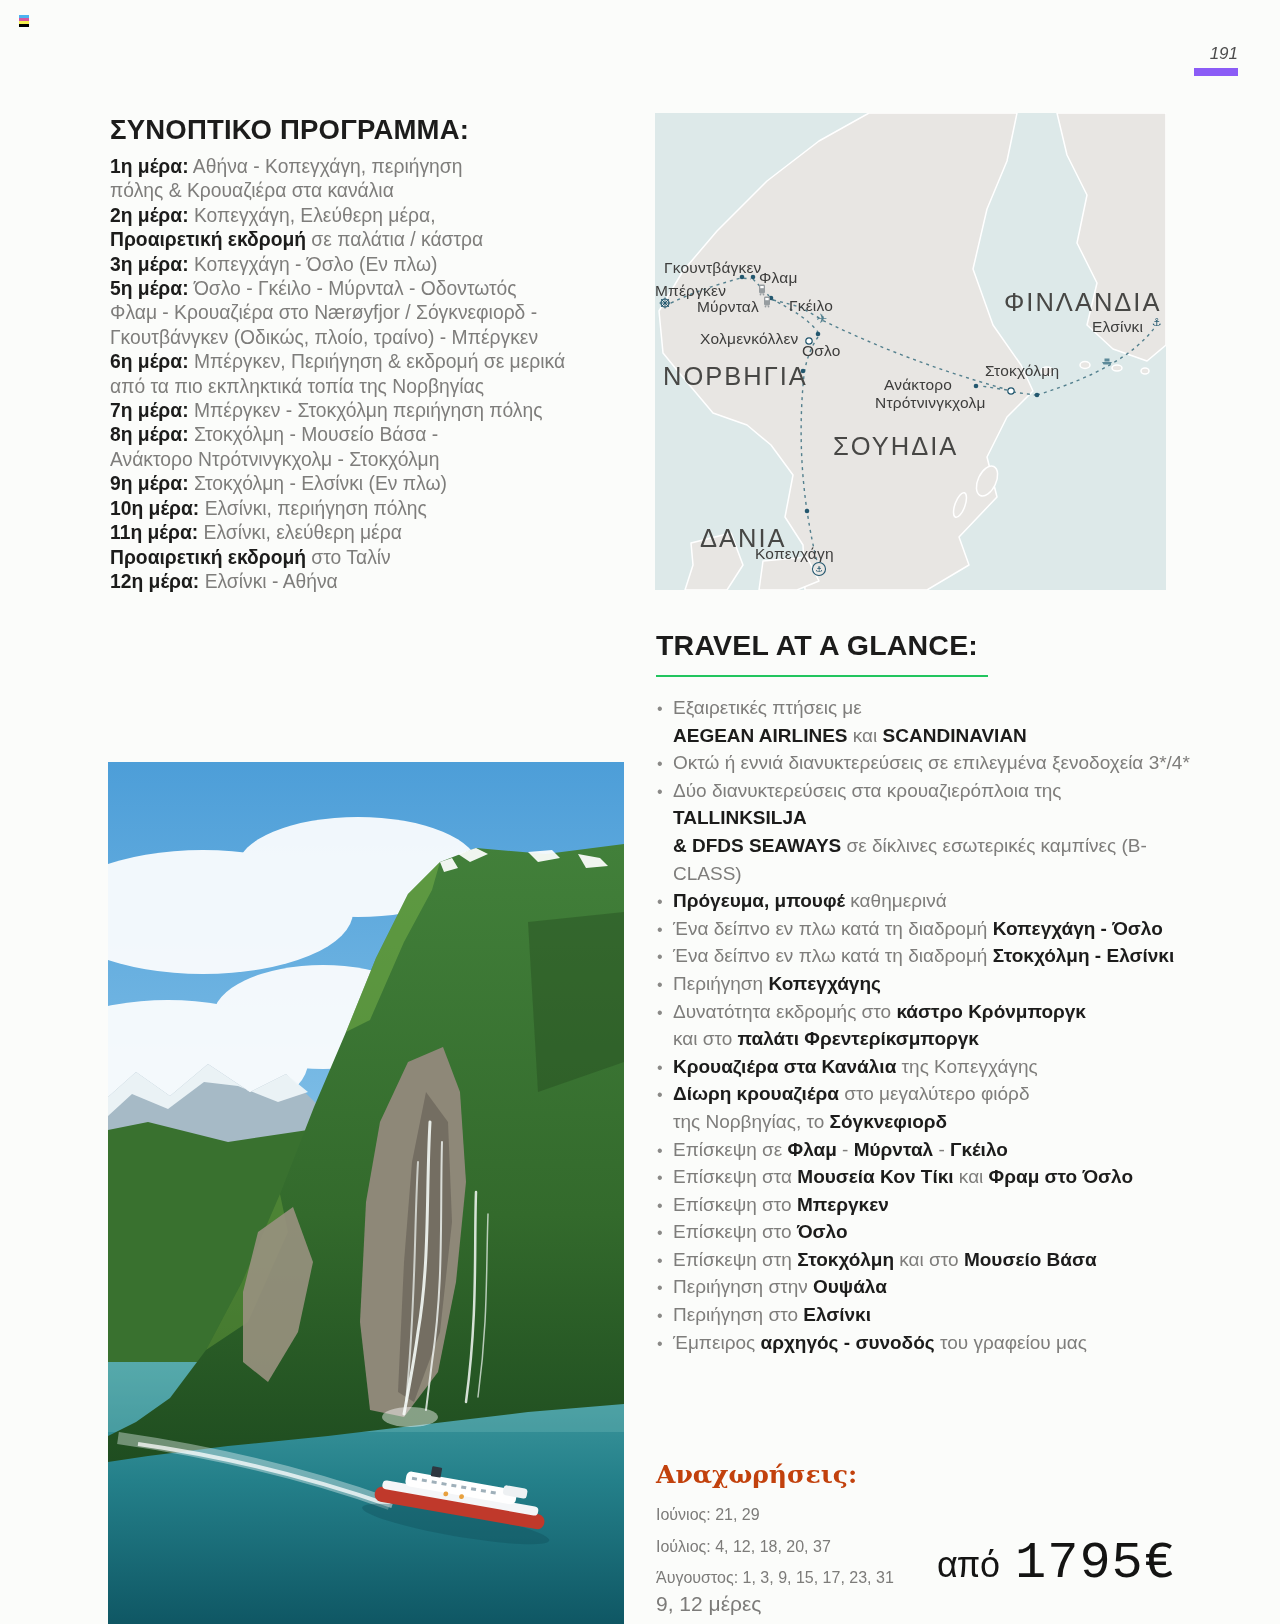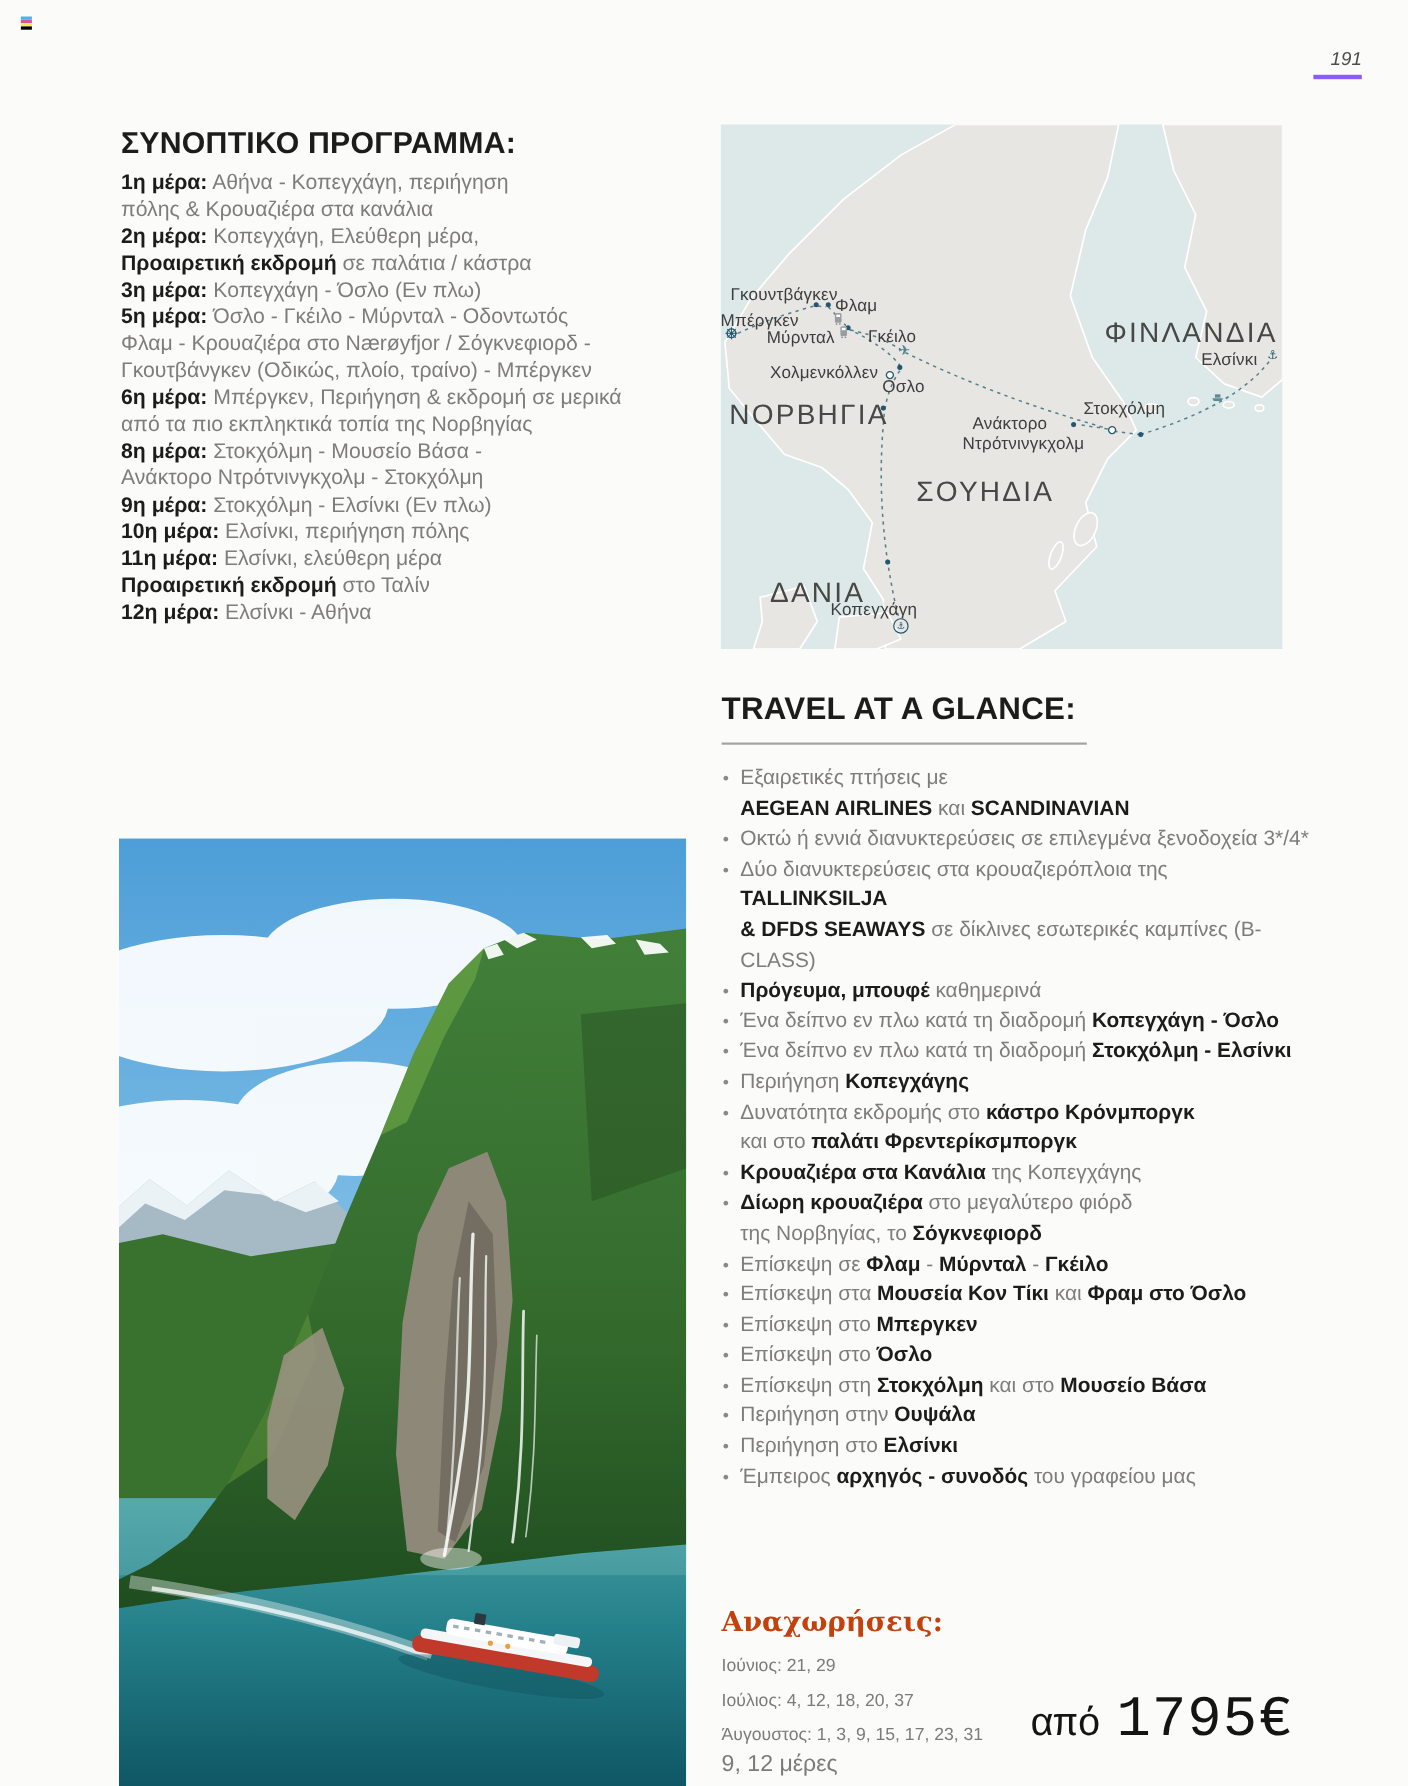--- a/index.html
+++ b/index.html
@@ -9,21 +9,21 @@
     font-family:"Liberation Sans","DejaVu Sans",sans-serif;
     -webkit-font-smoothing:antialiased;
   }
   
   .colorbar{position:absolute;left:19px;top:15px;width:10px;}
   .colorbar div{height:3px;}
   
   .pagenum{
     position:absolute;left:1194px;top:44px;width:44px;text-align:right;
     font-style:italic;font-size:17px;color:#4c4c4c;
-    border-bottom:4px solid #8b5cf6;padding-bottom:4px;
+    border-bottom:8px solid #8b5cf6;padding-bottom:4px;
   }
   
   .itin{position:absolute;left:110px;top:114px;width:478px;}
   .itin h1{
     font-size:27.5px;font-weight:700;color:#1c1c1b;margin:0 0 9px 0;letter-spacing:.2px;
   }
   .itin-entry{
     margin:0;font-size:19.3px;line-height:24.4px;color:#7e7d7b;white-space:pre-wrap;
   }
   .b{font-weight:700;color:#1c1c1b;}
@@ -35,21 +35,21 @@
     font-size:25.5px;letter-spacing:2px;fill:#474745;
   }
   .city-label{
     font-family:"Liberation Sans","DejaVu Sans",sans-serif;
     font-size:15.5px;fill:#3d3d3c;letter-spacing:.2px;
   }
   
   .glance{position:absolute;left:656px;top:629px;width:544px;}
   .glance h2{
     font-size:28.5px;font-weight:700;color:#1c1c1b;margin:0;letter-spacing:.2px;
-    padding-bottom:13px;border-bottom:2px solid #a3a3a3;width:332px;
+    padding-bottom:13px;border-bottom:2px solid #22c55e;width:332px;
   }
   .glance ul{list-style:none;margin:17px 0 0 0;padding:0;}
   .glance li{
     position:relative;padding-left:17px;font-size:19px;line-height:27.6px;
     color:#7e7d7b;white-space:pre-wrap;
   }
   .glance li::before{
     content:"\2022";position:absolute;left:1px;top:1px;color:#8a8987;font-size:16px;
   }
   
@@ -87,20 +87,21 @@
       <p class="itin-entry"><span class="b">1η μέρα:</span><span> Αθήνα - Κοπεγχάγη, περιήγηση
 πόλης &amp; Κρουαζιέρα στα κανάλια</span></p>
       <p class="itin-entry"><span class="b">2η μέρα:</span><span> Κοπεγχάγη, Ελεύθερη μέρα,
 </span><span class="b">Προαιρετική εκδρομή</span><span> σε παλάτια / κάστρα</span></p>
       <p class="itin-entry"><span class="b">3η μέρα:</span><span> Κοπεγχάγη - Όσλο (Εν πλω)</span></p>
       <p class="itin-entry"><span class="b">5η μέρα:</span><span> Όσλο - Γκέιλο - Μύρνταλ - Οδοντωτός
 Φλαμ - Κρουαζιέρα στο Nærøyfjor / Σόγκνεφιορδ -
 Γκουτβάνγκεν (Οδικώς, πλοίο, τραίνο) - Μπέργκεν</span></p>
       <p class="itin-entry"><span class="b">6η μέρα:</span><span> Μπέργκεν, Περιήγηση &amp; εκδρομή σε μερικά
 από τα πιο εκπληκτικά τοπία της Νορβηγίας</span></p>
+      <p class="itin-entry"><span class="b">7η μέρα:</span><span> Μπέργκεν - Στοκχόλμη περιήγηση πόλης</span></p>
       <p class="itin-entry"><span class="b">8η μέρα:</span><span> Στοκχόλμη - Μουσείο Βάσα -
 Ανάκτορο Ντρότνινγκχολμ - Στοκχόλμη</span></p>
       <p class="itin-entry"><span class="b">9η μέρα:</span><span> Στοκχόλμη - Ελσίνκι (Εν πλω)</span></p>
       <p class="itin-entry"><span class="b">10η μέρα:</span><span> Ελσίνκι, περιήγηση πόλης</span></p>
       <p class="itin-entry"><span class="b">11η μέρα:</span><span> Ελσίνκι, ελεύθερη μέρα
 </span><span class="b">Προαιρετική εκδρομή</span><span> στο Ταλίν</span></p>
       <p class="itin-entry"><span class="b">12η μέρα:</span><span> Ελσίνκι - Αθήνα</span></p>
     </div>
 </section>
 

